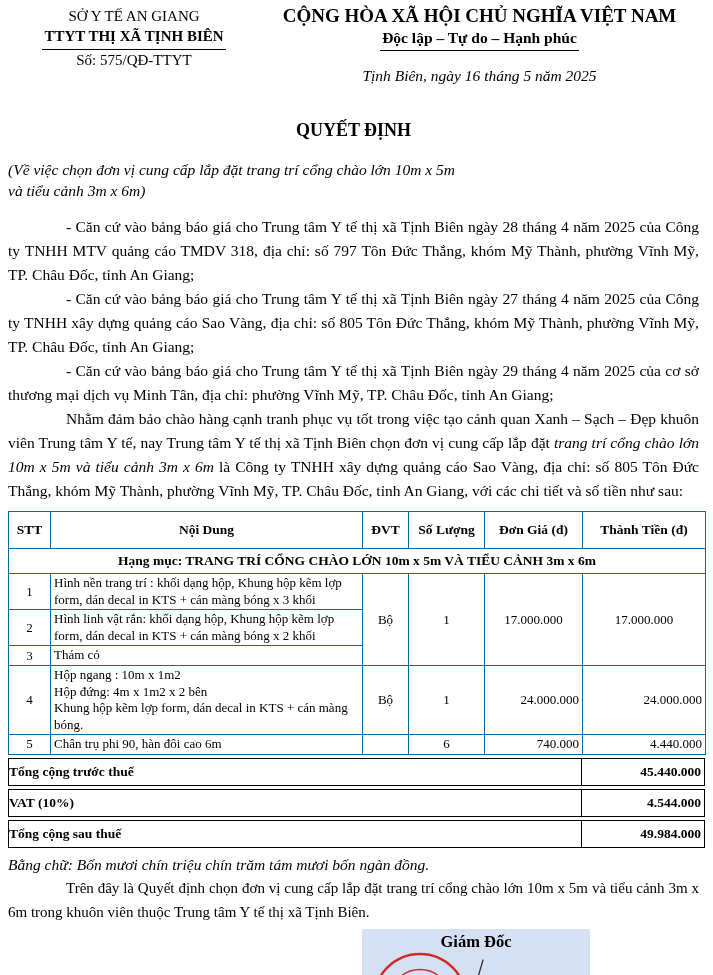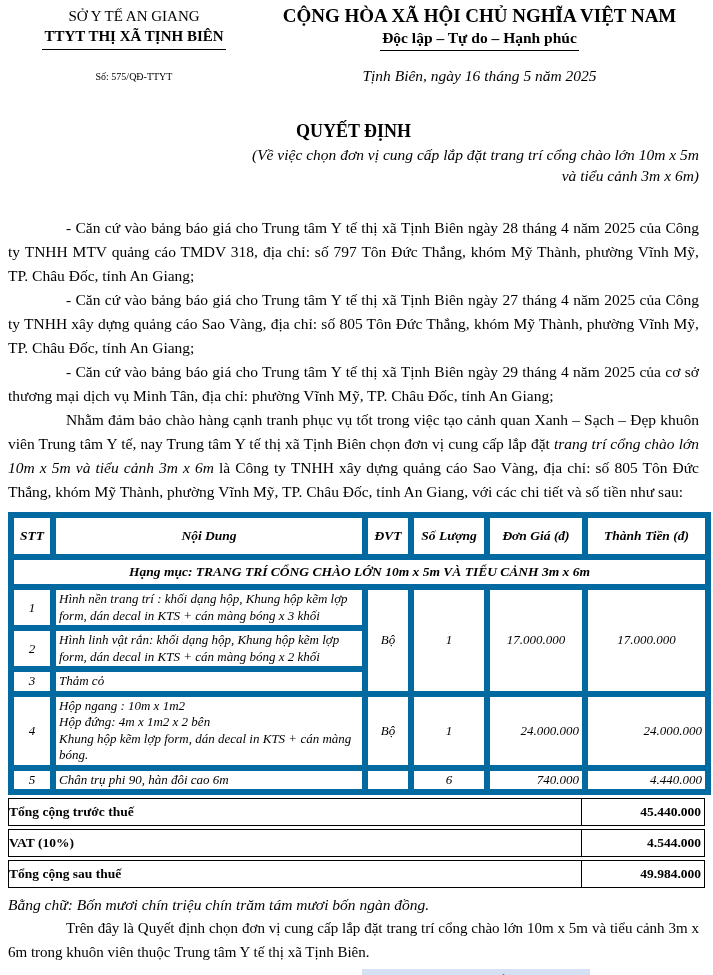--- a/index.html
+++ b/index.html
@@ -7,33 +7,33 @@
     width:713px;height:975px;margin:0 auto;background:#fff;color:#000;
     font-family:"Liberation Serif","DejaVu Serif",serif;
     box-sizing:border-box;padding:6px 14px 0 8px;overflow:hidden;position:relative;
   }
   
   .hdr{display:flex;}
   .hdr-left{width:252px;text-align:center;font-size:15px;line-height:20px;flex-shrink:0;}
   .hdr-right{flex:1;text-align:center;font-size:15px;line-height:20px;}
   .hdr-org1{font-size:15px;}
   .hdr-org2{font-weight:bold;display:inline-block;border-bottom:1.5px solid #000;padding:0 2px 3px 2px;}
-  .hdr-num{margin-top:17px;font-size:10px;}
+  .hdr-num{font-size:15px;}
   .hdr-nat1{font-weight:bold;font-size:19px;}
   .hdr-nat2{font-weight:bold;display:inline-block;border-bottom:1.5px solid #000;padding:0 2px 2px 2px;margin-top:2px;font-size:15.5px;}
   .hdr-date{margin-top:15px;font-style:italic;font-size:15.5px;}
   
   .doc-title{text-align:center;font-weight:bold;font-size:18px;margin-top:34px;}
-  .doc-subtitle{text-align:right;font-style:italic;font-size:15.5px;line-height:21px;margin-top:2px;}
+  .doc-subtitle{text-align:left;font-style:italic;font-size:15.5px;line-height:21px;margin-top:18px;}
   
-  .body-text{margin-top:30px;}
+  .body-text{margin-top:14px;}
   .body-text p{margin:0;font-size:15.5px;line-height:24px;text-align:justify;text-indent:58px;}
   
   table.items{width:697px;border-collapse:collapse;margin-top:8px;table-layout:fixed;}
-  table.items th, table.items td{border:6px solid #0369a1;padding:1px 3px;vertical-align:middle;font-style:italic;}
+  table.items th, table.items td{border:1px solid #0369a1;padding:1px 3px;vertical-align:middle;}
   table.items th{font-size:13.5px;font-weight:bold;text-align:center;}
   .th-row th{height:34px;}
   .section-row th{height:22px;font-size:13.5px;}
   td.c-no{text-align:center;font-size:13px;}
   td.c-desc{font-size:13px;line-height:16.5px;text-align:left;}
   td.c-mid{text-align:center;font-size:13px;}
   td.c-num{text-align:right;font-size:13px;padding-right:2px;}
   td.c-num-c{text-align:center;font-size:13px;}
   tr.r12{height:36px;}
   tr.r3{height:20px;}

